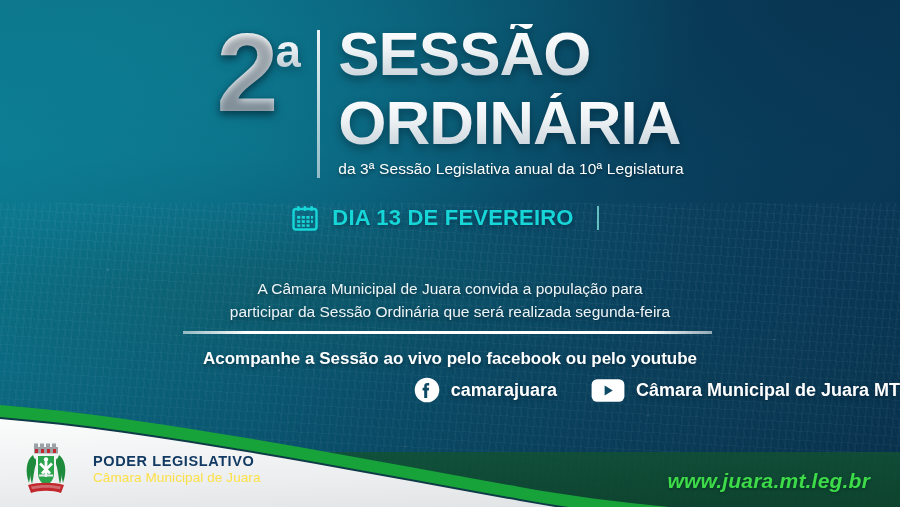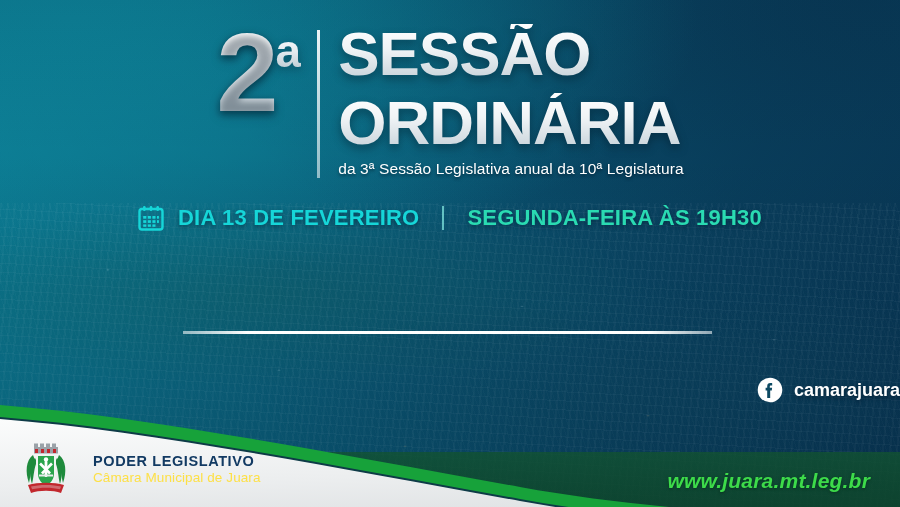--- a/index.html
+++ b/index.html
@@ -228,37 +228,50 @@
         <rect x="14.4" y="15.2" width="3.1" height="2.7"></rect>
         <rect x="19.0" y="15.2" width="1.9" height="2.7"></rect>
         <rect x="5.2" y="19.4" width="3.1" height="2.4"></rect>
         <rect x="9.8" y="19.4" width="3.1" height="2.4"></rect>
         <rect x="14.4" y="19.4" width="3.1" height="2.4"></rect>
       </g>
     </svg>
 
     <span class="date-a">DIA 13 DE FEVEREIRO</span>
     <span class="date-sep"></span>
-    <span class="date-b">SEGUNDA-FEIRA ÀS 19H30</span>
-  </div>
-
+  </div>
+
+  <div class="para">
+    <div>A Câmara Municipal de Juara convida a população para</div>
+    <div>participar da Sessão Ordinária que será realizada segunda-feira</div>
+  </div>
 
   <div class="hrule"></div>
 
+  <div class="follow">
+    <span>Acompanhe a Sessão </span><b>ao vivo</b><span> pelo facebook ou pelo youtube</span>
+  </div>
 
   <div class="social">
 
     <div class="soc">
       <svg class="fb-icon" width="26" height="26" viewBox="0 0 26 26">
         <circle cx="13" cy="13" r="12.3" fill="#ffffff"></circle>
         <path d="M15.2 13.4h-2.0V21h-3.0v-7.6H8.6v-2.7h1.6V9.3c0-2.0 1.2-3.2 3.1-3.2.9 0 1.7.1 1.9.1v2.3h-1.3c-.9 0-1.1.4-1.1 1.1v1.1h2.3l-.3 2.7z" fill="#0d4a63"></path>
       </svg>
       <span class="lbl">camarajuara</span>
     </div>
 
+    <div class="soc">
+      <svg class="yt-icon" width="34" height="25" viewBox="0 0 34 25">
+        <rect x="0.6" y="1.2" width="32.8" height="22.6" rx="5.6" fill="#ffffff"></rect>
+        <path d="M13.6 7.6l8.2 4.9-8.2 4.9z" fill="#0d4a63"></path>
+      </svg>
+      <span class="lbl">Câmara Municipal de Juara MT</span>
+    </div>
 
   </div>
 
   <div class="footer-wave">
     <svg viewBox="0 0 900 120" preserveAspectRatio="none">
       <defs>
         <linearGradient id="whiteg" x1="0" y1="0" x2="0.25" y2="1">
           <stop offset="0%" stop-color="#fbfcfc"></stop>
           <stop offset="55%" stop-color="#eceeef"></stop>
           <stop offset="100%" stop-color="#dcdfe1"></stop>

